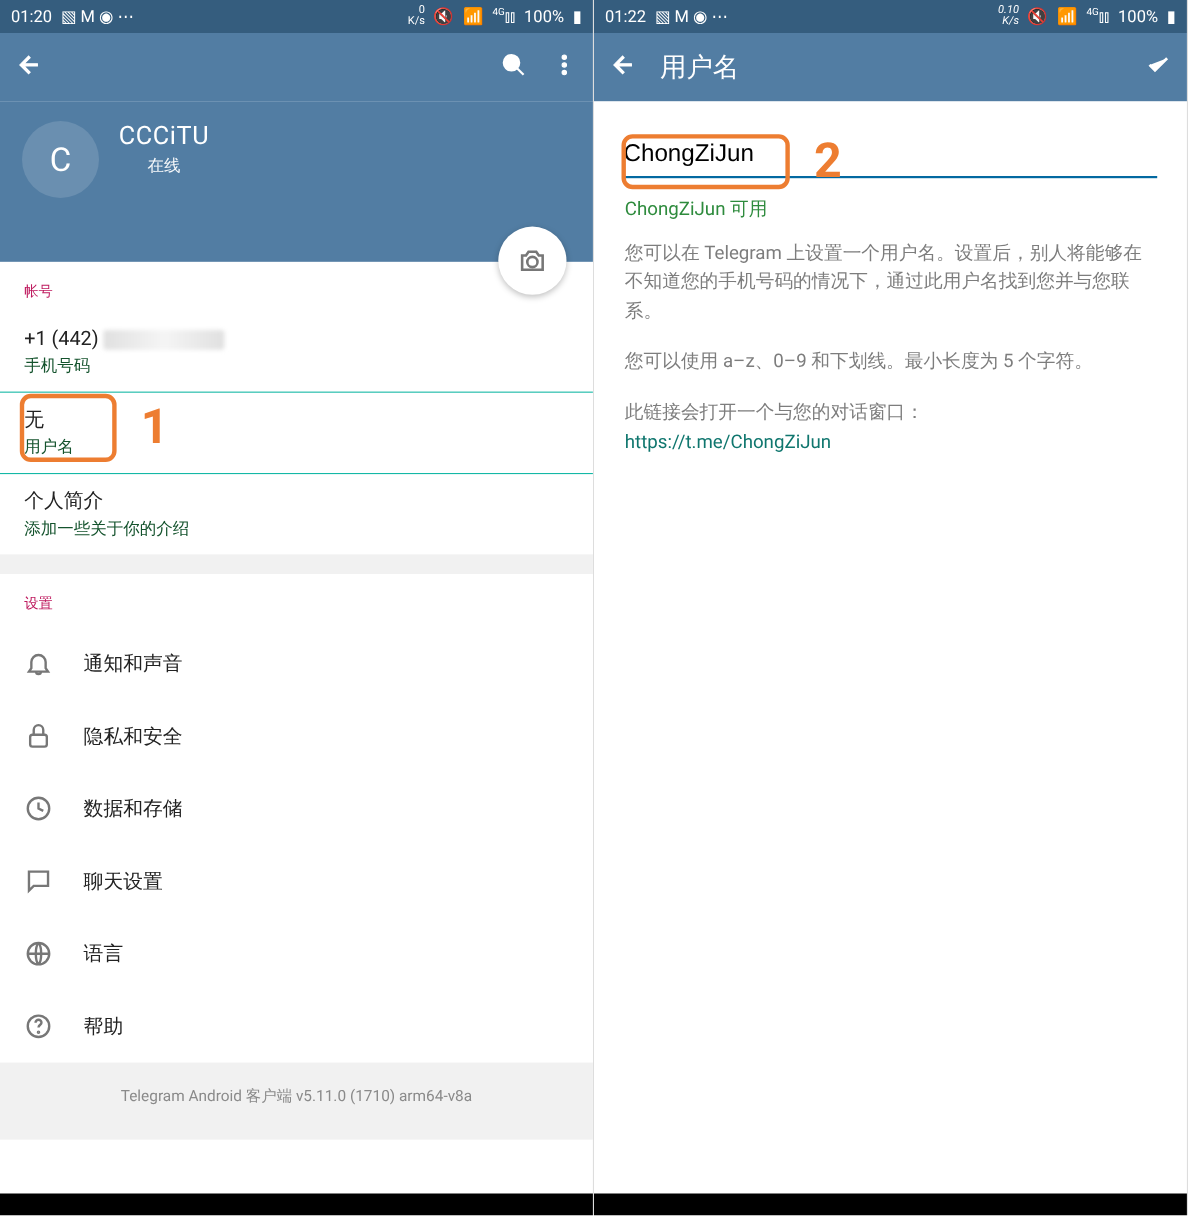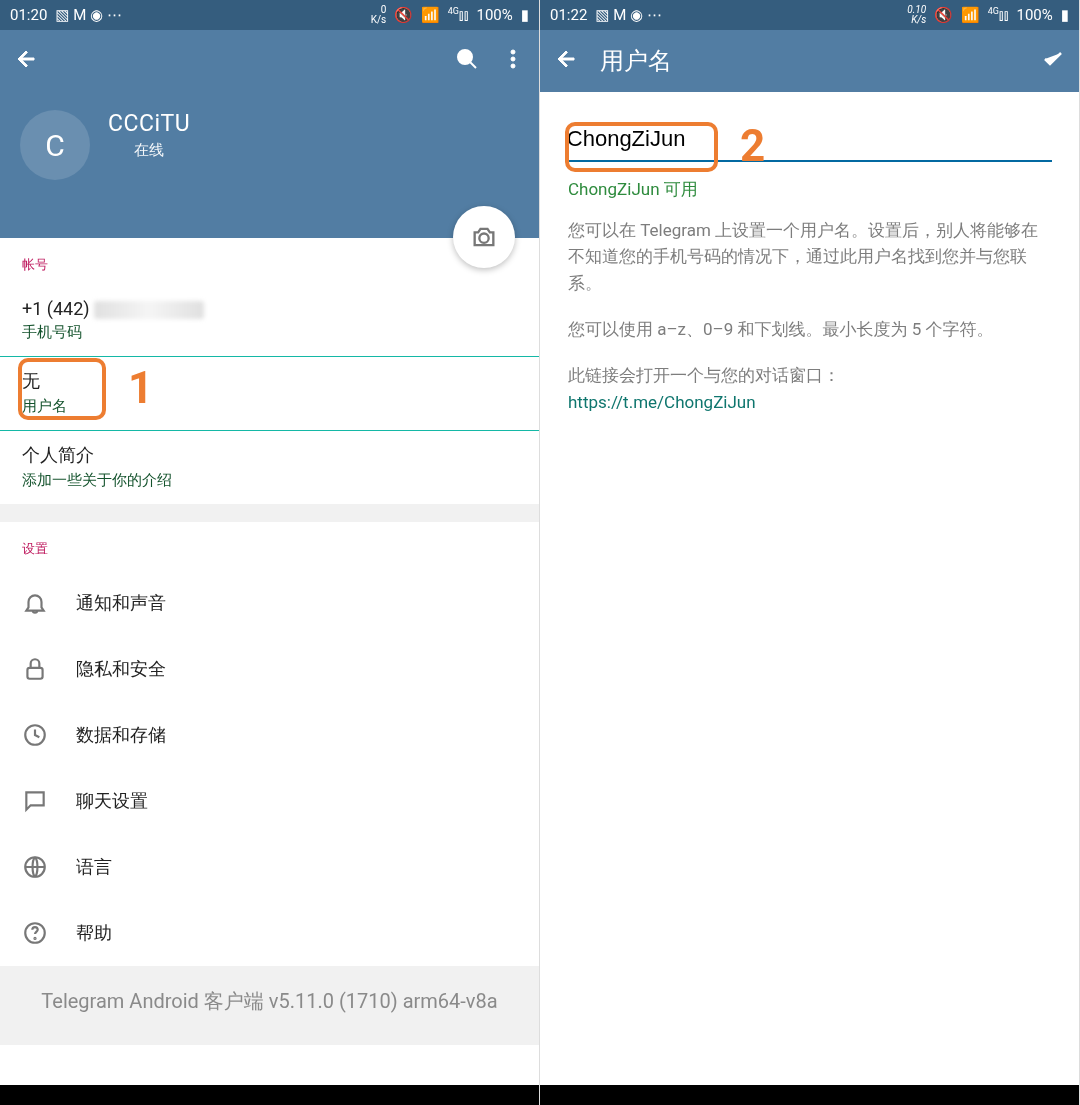--- a/index.html
+++ b/index.html
@@ -111,21 +111,21 @@
   .settings-list .srow {
     display: flex; align-items: center; gap: 28px;
     padding: 20px 22px;
     font-size: 18px; color: #222;
   }
   .settings-list svg { width: 26px; height: 26px; stroke:#777; fill:none; stroke-width:2; }
 
   .footer-version {
     background: #f1f1f1;
     color: #8a8a8a;
-    font-size: 20px;
+    font-size: 14px;
     text-align: center;
     padding: 22px 10px 30px 10px;
   }
 
   .nav-bar {
     margin-top: auto;
     height: 20px;
     background: #000;
   }
 

